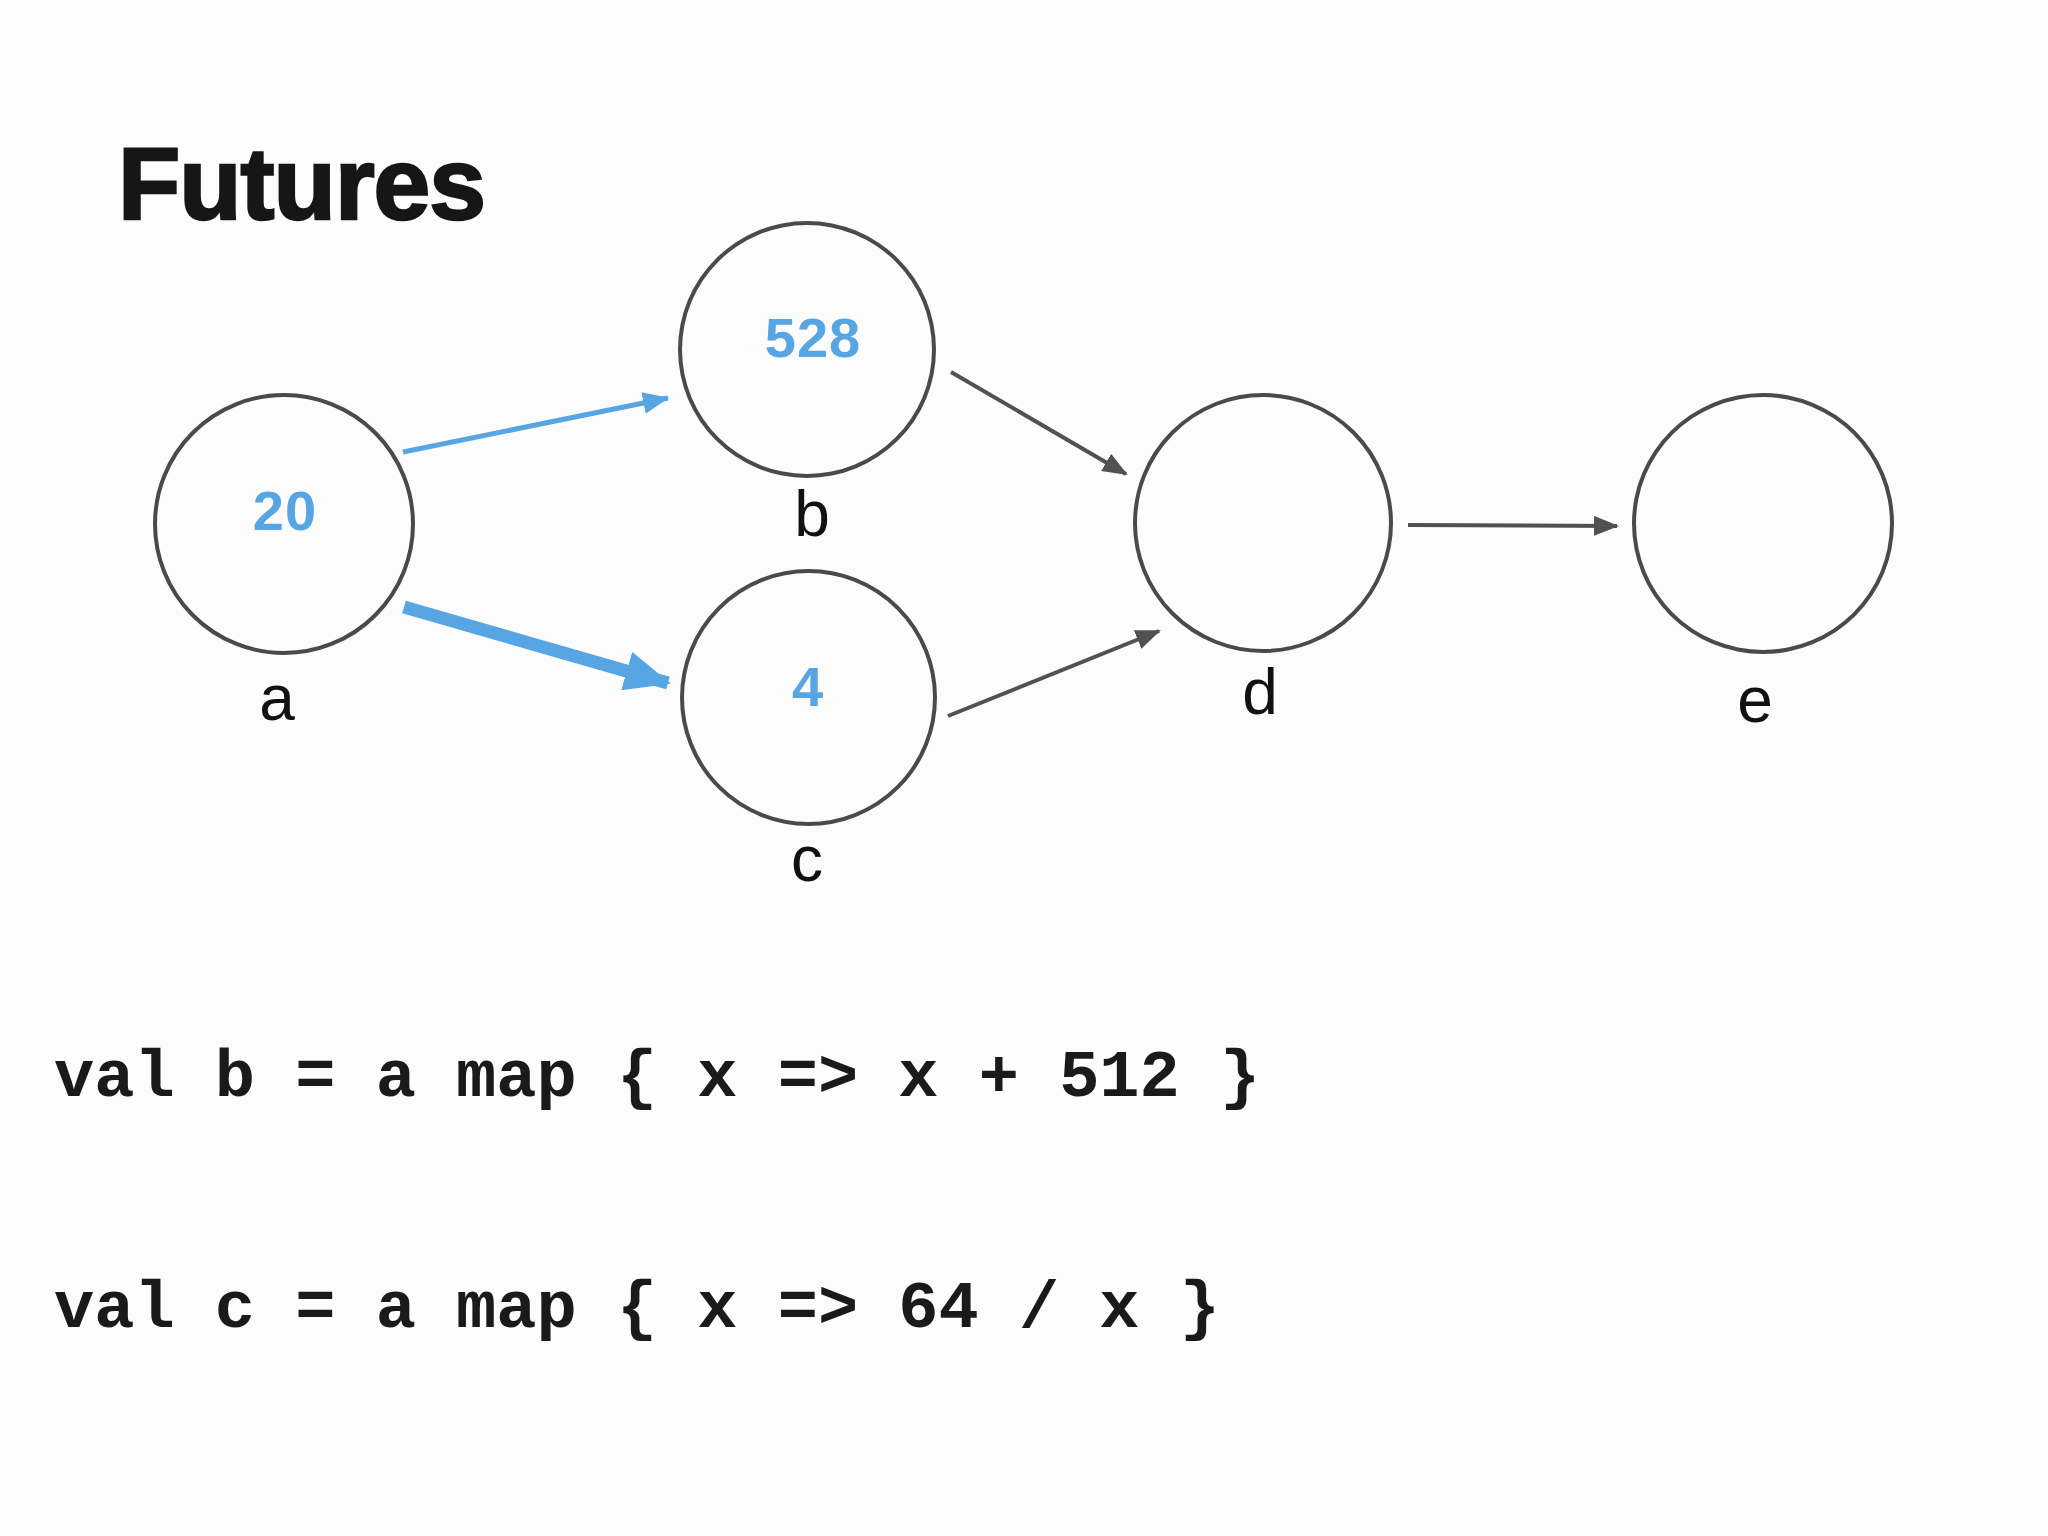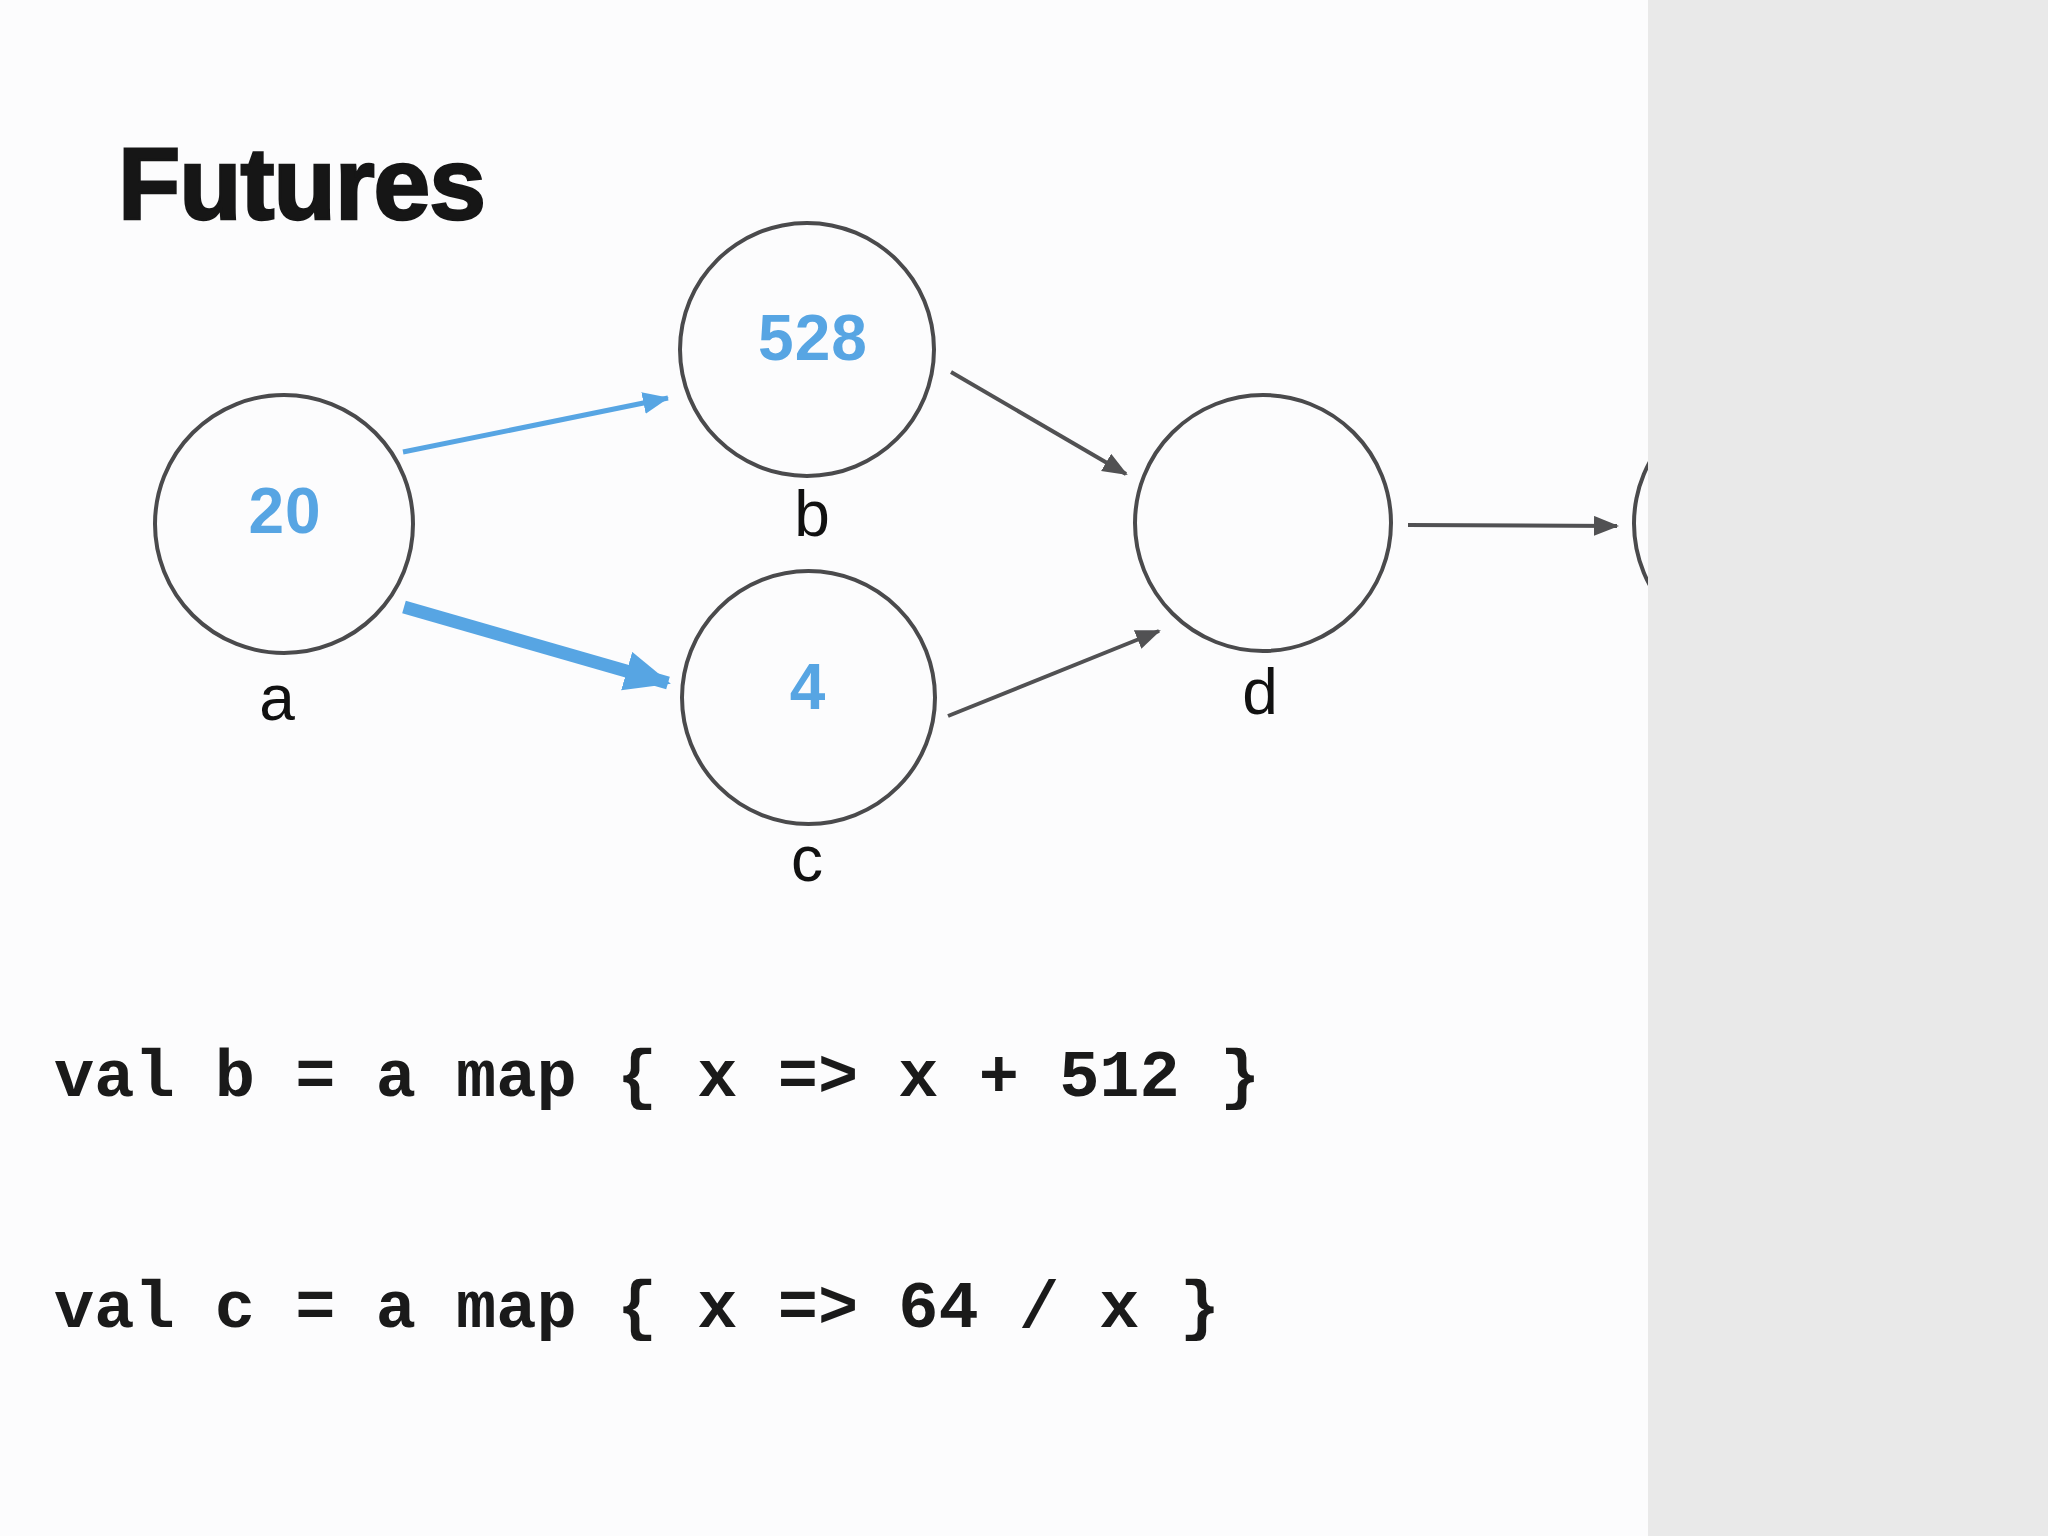--- a/index.html
+++ b/index.html
@@ -1,18 +1,18 @@
 <!DOCTYPE html>
 <html><head>
 <meta charset="utf-8">
 <style>
   html,body{margin:0;padding:0;background:#e9e9e9;}
   .slide{
     position:relative;
-    width:1648px;height:1536px;
+    width:2048px;height:1536px;
     background:#fcfcfd;
     overflow:hidden;
     font-family:"Liberation Sans",sans-serif;
   }
   .title{
     position:absolute;
     left:118px;top:133px;
     font-size:102px;
     font-weight:bold;
     letter-spacing:-1px;
@@ -28,21 +28,21 @@
   .node-circle{
     position:absolute;
     border:4.5px solid #4a4a4c;
     border-radius:50%;
     background:transparent;
     box-sizing:border-box;
   }
   .node-value{
     position:absolute;
     transform:translate(-50%,-50%);
-    font-size:64px;
+    font-size:56px;
     font-weight:bold;
     color:#57a5e3;
     letter-spacing:1px;
     line-height:1;
     white-space:nowrap;
   }
   .node-label{
     position:absolute;
     transform:translate(-50%,-50%);
     font-size:64px;

